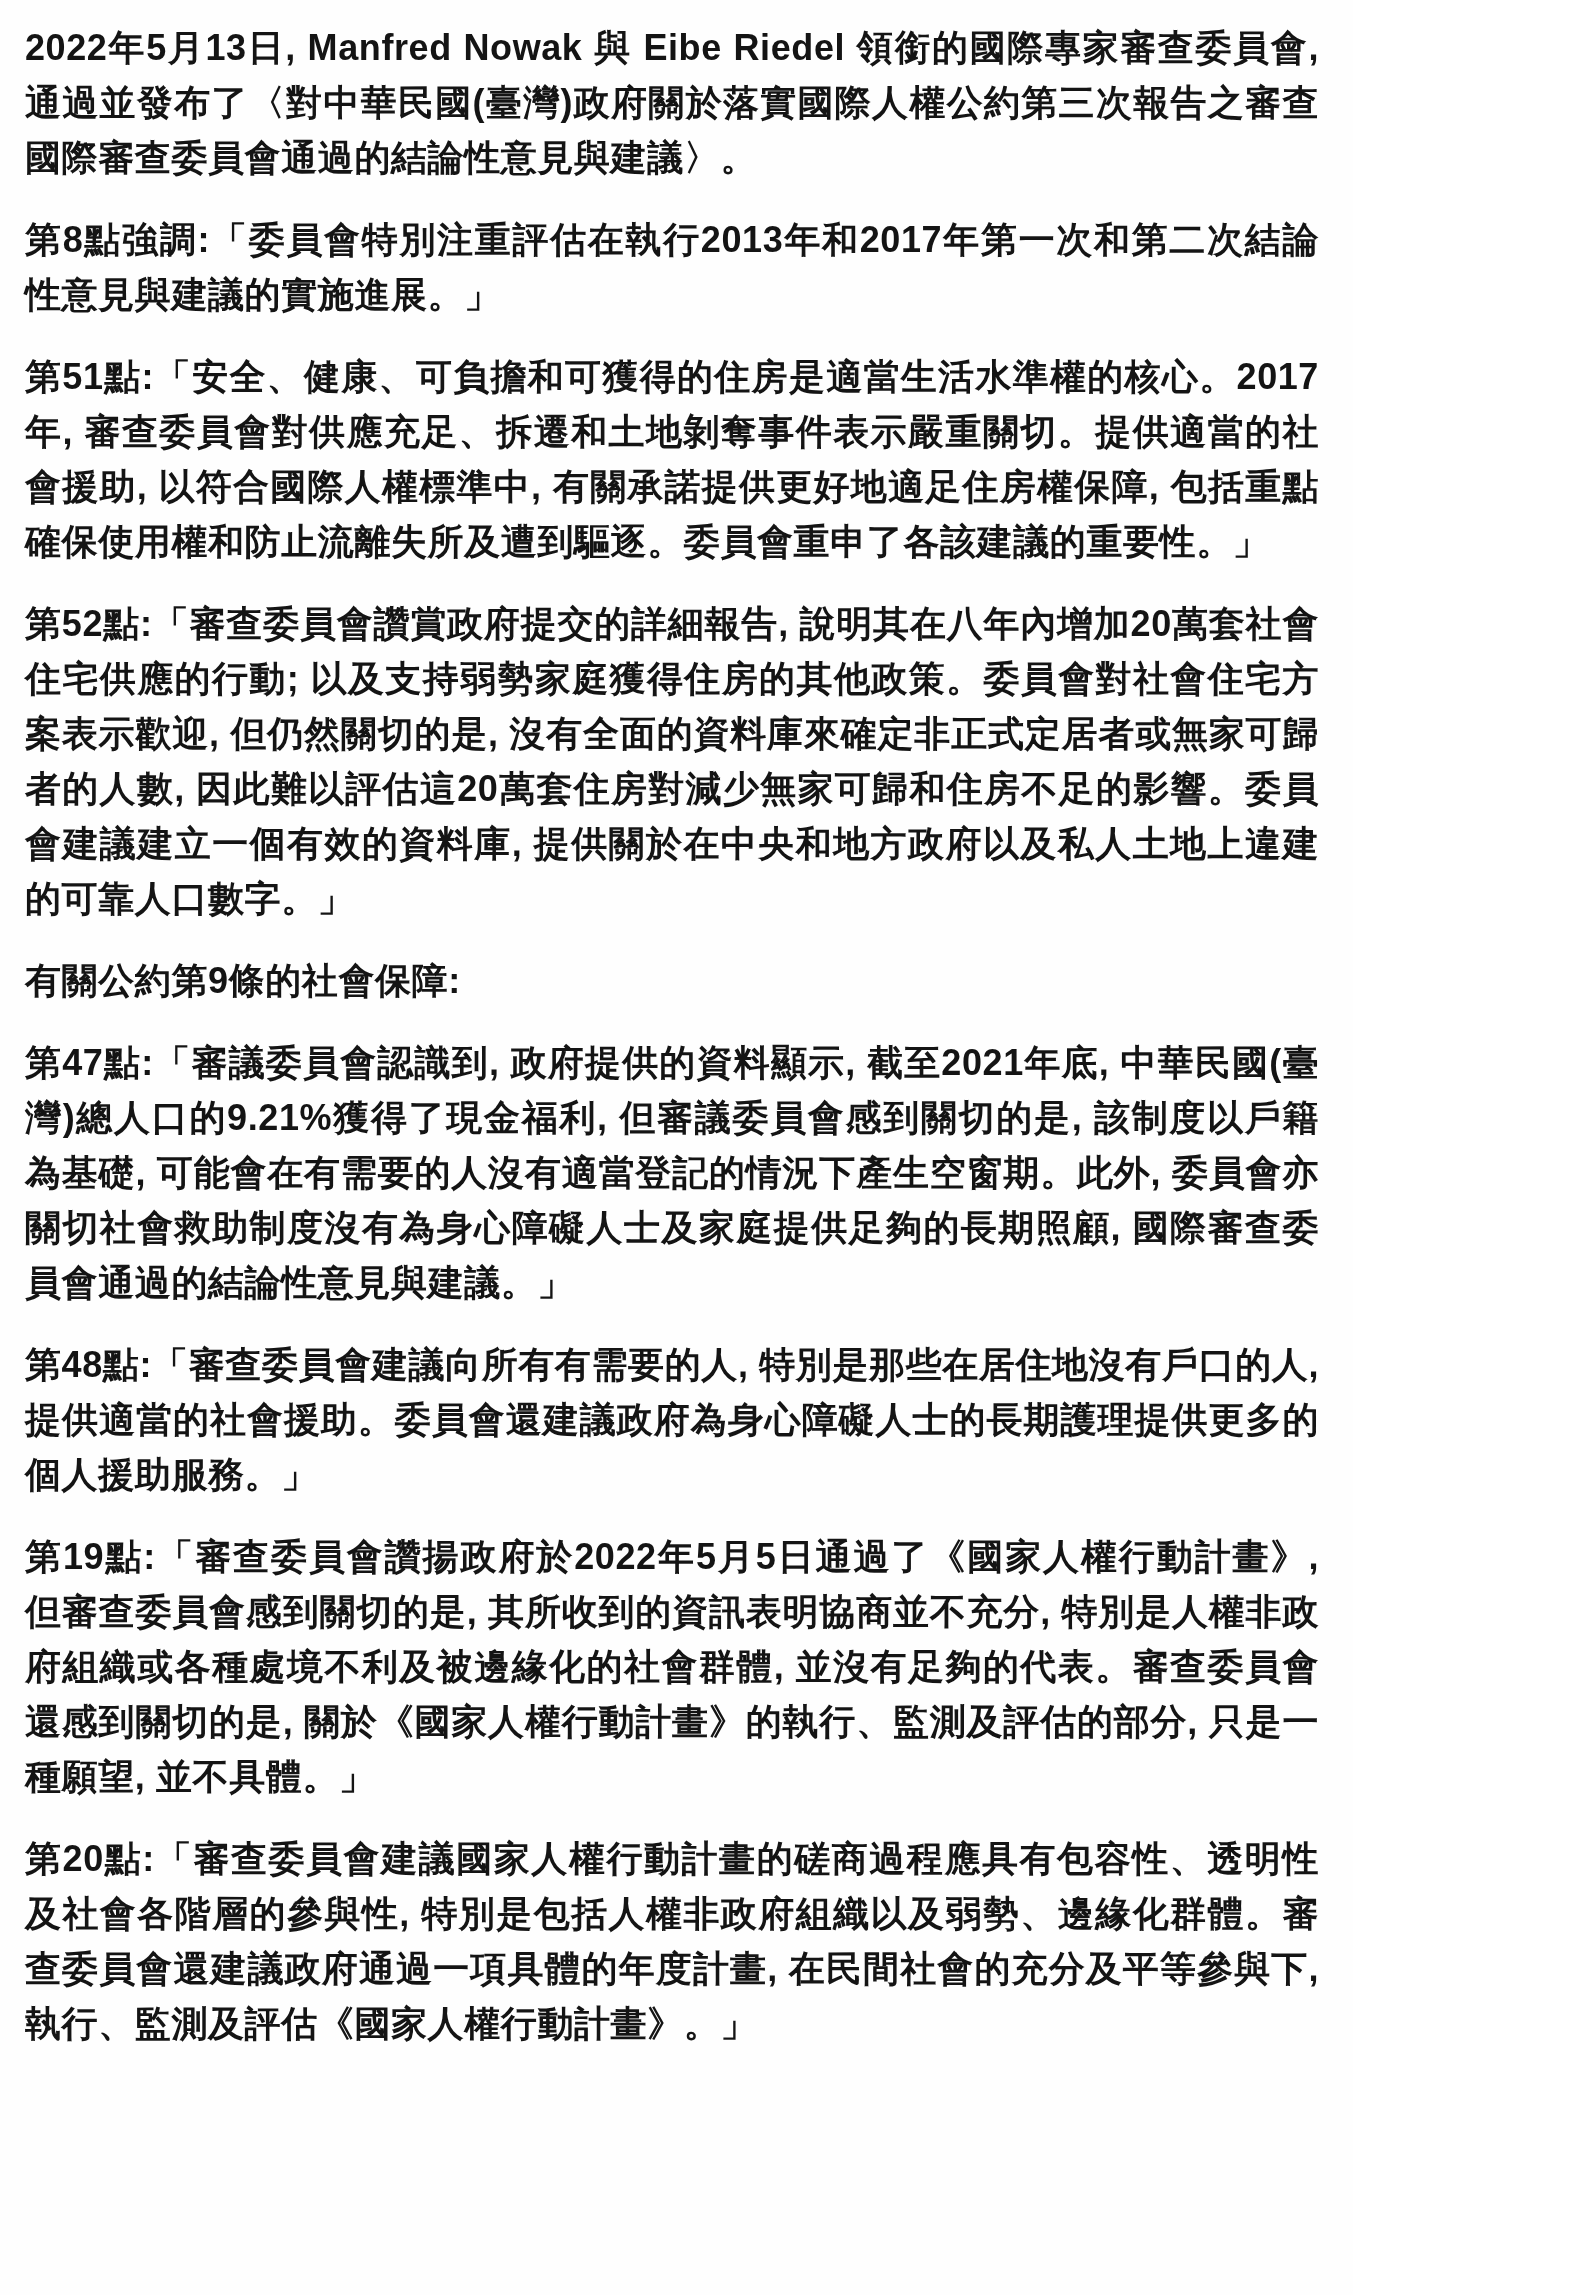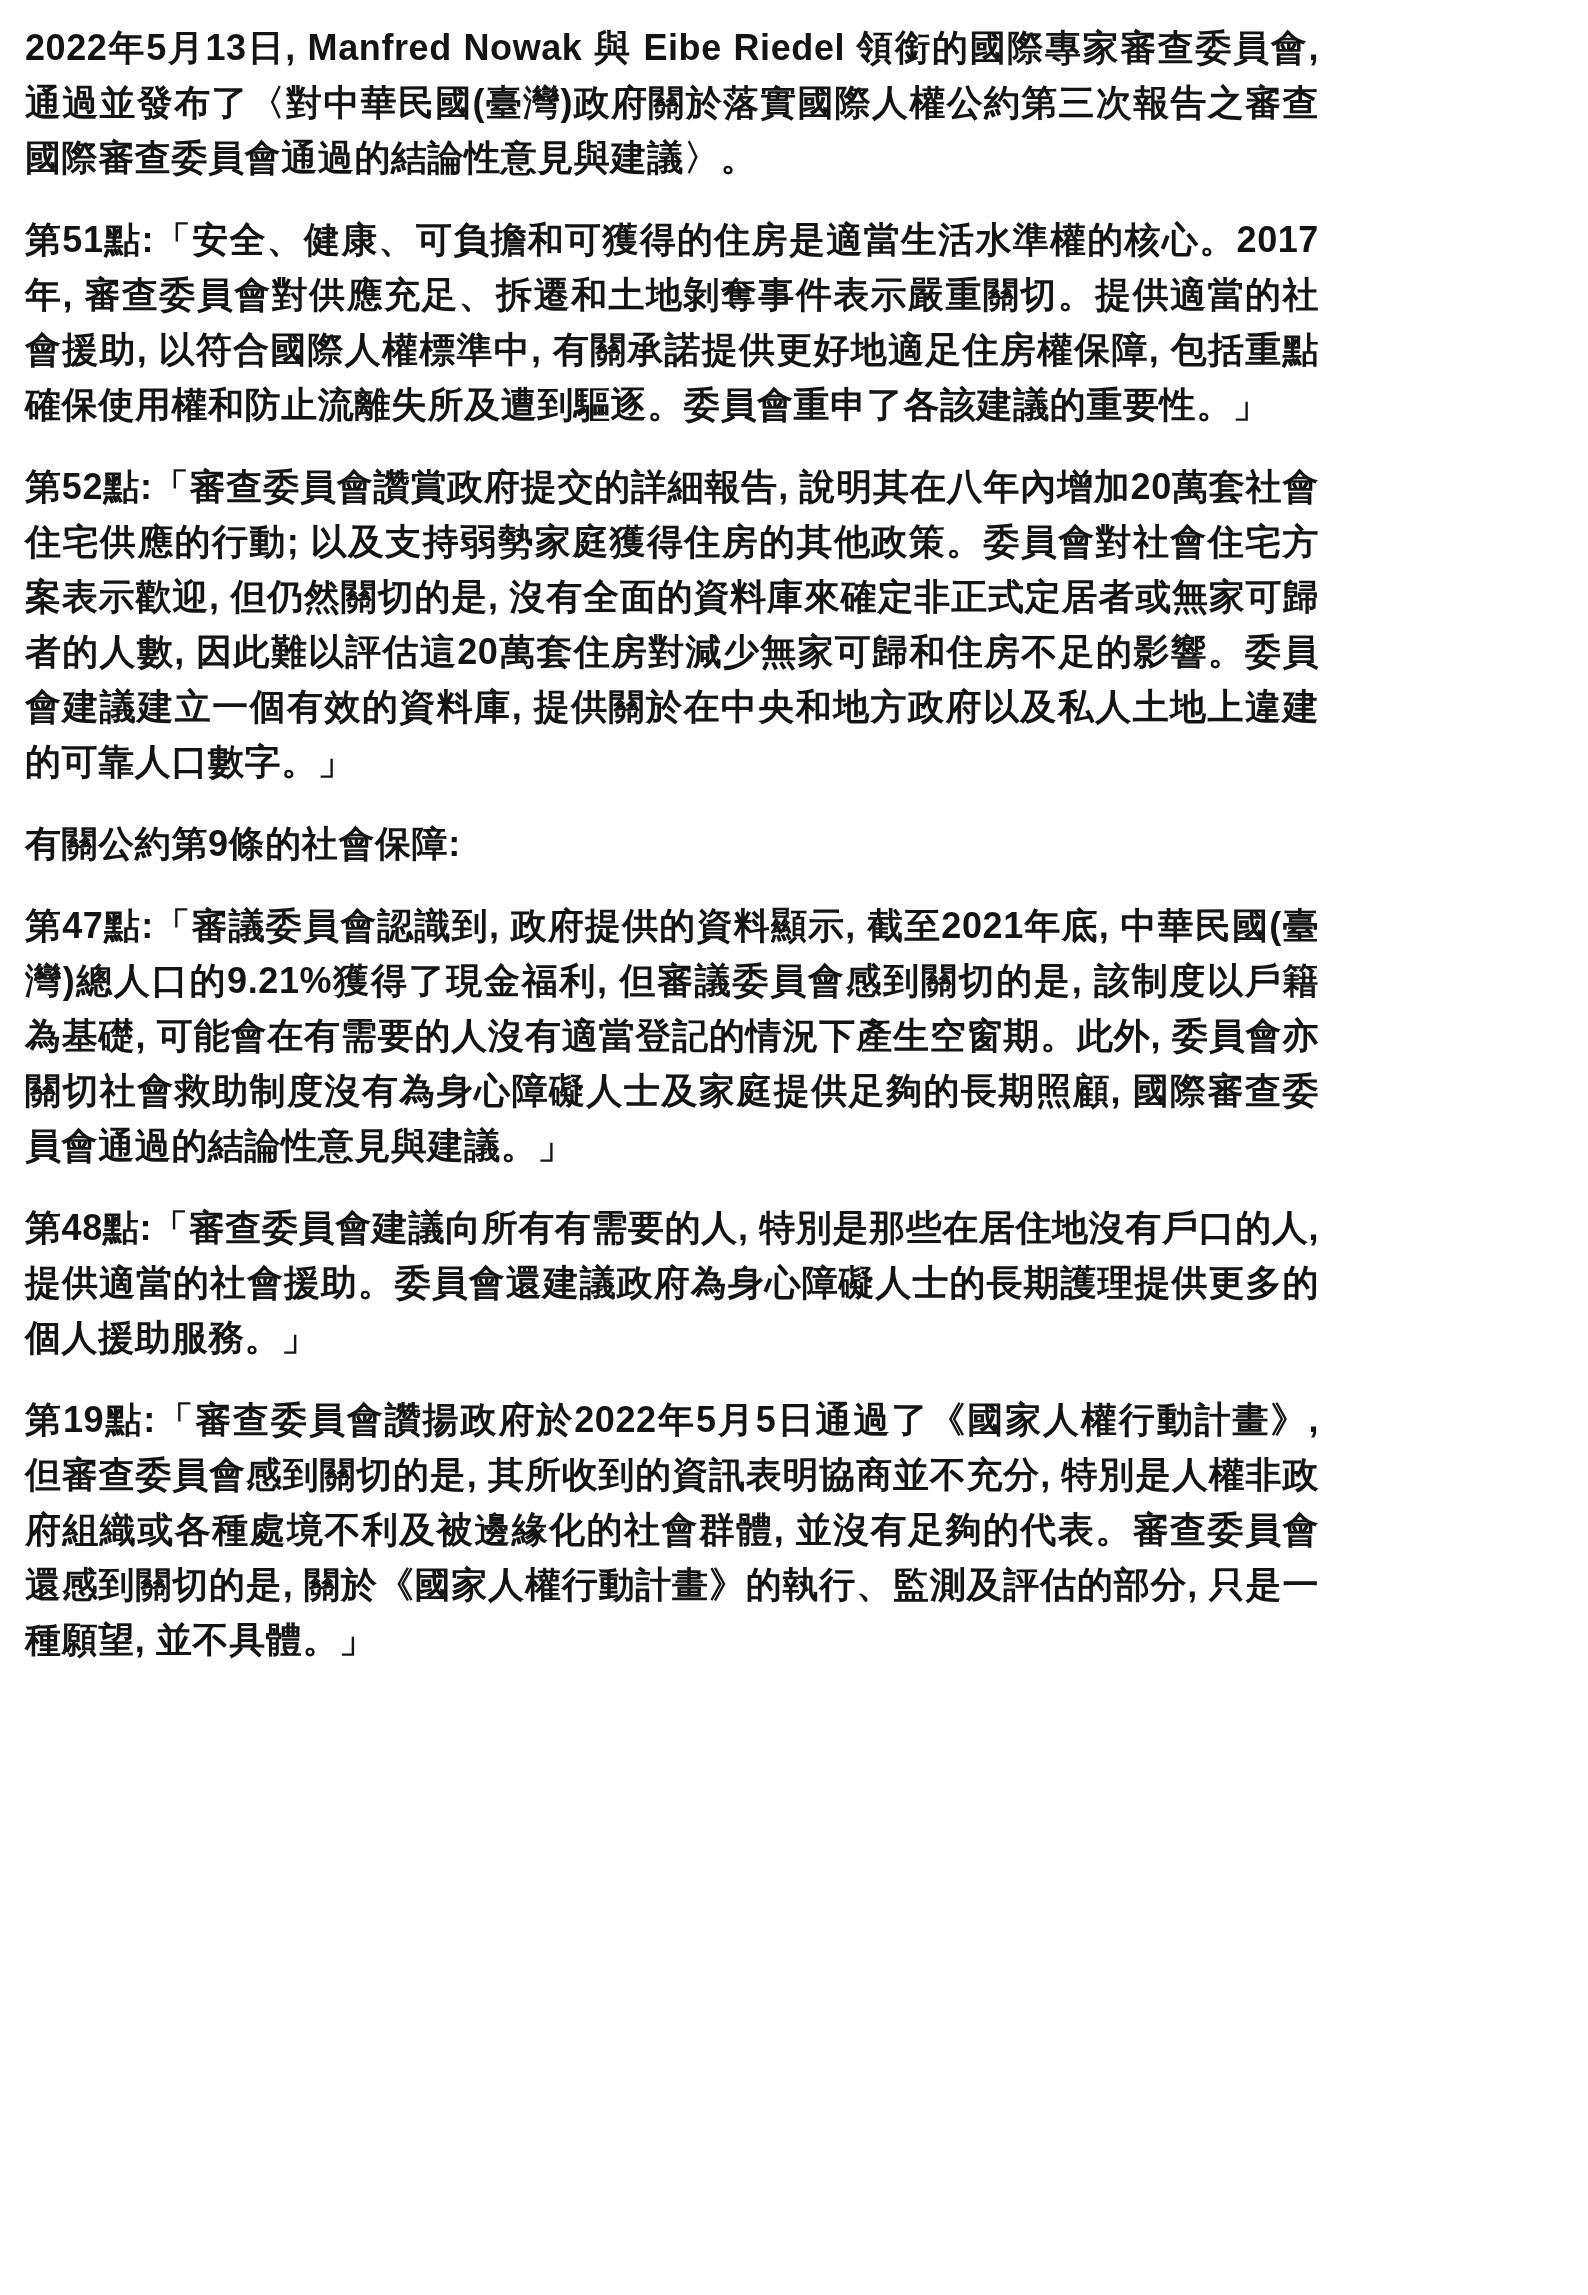--- a/index.html
+++ b/index.html
@@ -38,20 +38,22 @@
   }
   .lead {
     font-weight: 700;
   }
 </style>
 </head>
 <body>
 
 <main class="page">
   <p class="para lead">2022年5月13日, Manfred Nowak 與 Eibe Riedel 領銜的國際專家審查委員會, 通過並發布了〈對中華民國(臺灣)政府關於落實國際人權公約第三次報告之審查　國際審查委員會通過的結論性意見與建議〉。</p>
+  <p class="para">第8點強調:「委員會特別注重評估在執行2013年和2017年第一次和第二次結論性意見與建議的實施進展。」</p>
   <p class="para">第51點:「安全、健康、可負擔和可獲得的住房是適當生活水準權的核心。2017年, 審查委員會對供應充足、拆遷和土地剝奪事件表示嚴重關切。提供適當的社會援助, 以符合國際人權標準中, 有關承諾提供更好地適足住房權保障, 包括重點確保使用權和防止流離失所及遭到驅逐。委員會重申了各該建議的重要性。」</p>
   <p class="para">第52點:「審查委員會讚賞政府提交的詳細報告, 說明其在八年內增加20萬套社會住宅供應的行動; 以及支持弱勢家庭獲得住房的其他政策。委員會對社會住宅方案表示歡迎, 但仍然關切的是, 沒有全面的資料庫來確定非正式定居者或無家可歸者的人數, 因此難以評估這20萬套住房對減少無家可歸和住房不足的影響。委員會建議建立一個有效的資料庫, 提供關於在中央和地方政府以及私人土地上違建的可靠人口數字。」</p>
   <p class="para heading">有關公約第9條的社會保障:</p>
   <p class="para">第47點:「審議委員會認識到, 政府提供的資料顯示, 截至2021年底, 中華民國(臺灣)總人口的9.21%獲得了現金福利, 但審議委員會感到關切的是, 該制度以戶籍為基礎, 可能會在有需要的人沒有適當登記的情況下產生空窗期。此外, 委員會亦關切社會救助制度沒有為身心障礙人士及家庭提供足夠的長期照顧, 國際審查委員會通過的結論性意見與建議。」</p>
   <p class="para">第48點:「審查委員會建議向所有有需要的人, 特別是那些在居住地沒有戶口的人, 提供適當的社會援助。委員會還建議政府為身心障礙人士的長期護理提供更多的個人援助服務。」</p>
   <p class="para">第19點:「審查委員會讚揚政府於2022年5月5日通過了《國家人權行動計畫》, 但審查委員會感到關切的是, 其所收到的資訊表明協商並不充分, 特別是人權非政府組織或各種處境不利及被邊緣化的社會群體, 並沒有足夠的代表。審查委員會還感到關切的是, 關於《國家人權行動計畫》的執行、監測及評估的部分, 只是一種願望, 並不具體。」</p>
+  <p class="para">第20點:「審查委員會建議國家人權行動計畫的磋商過程應具有包容性、透明性及社會各階層的參與性, 特別是包括人權非政府組織以及弱勢、邊緣化群體。審查委員會還建議政府通過一項具體的年度計畫, 在民間社會的充分及平等參與下, 執行、監測及評估《國家人權行動計畫》。」</p>
 </main>
 
 
 </body></html>

